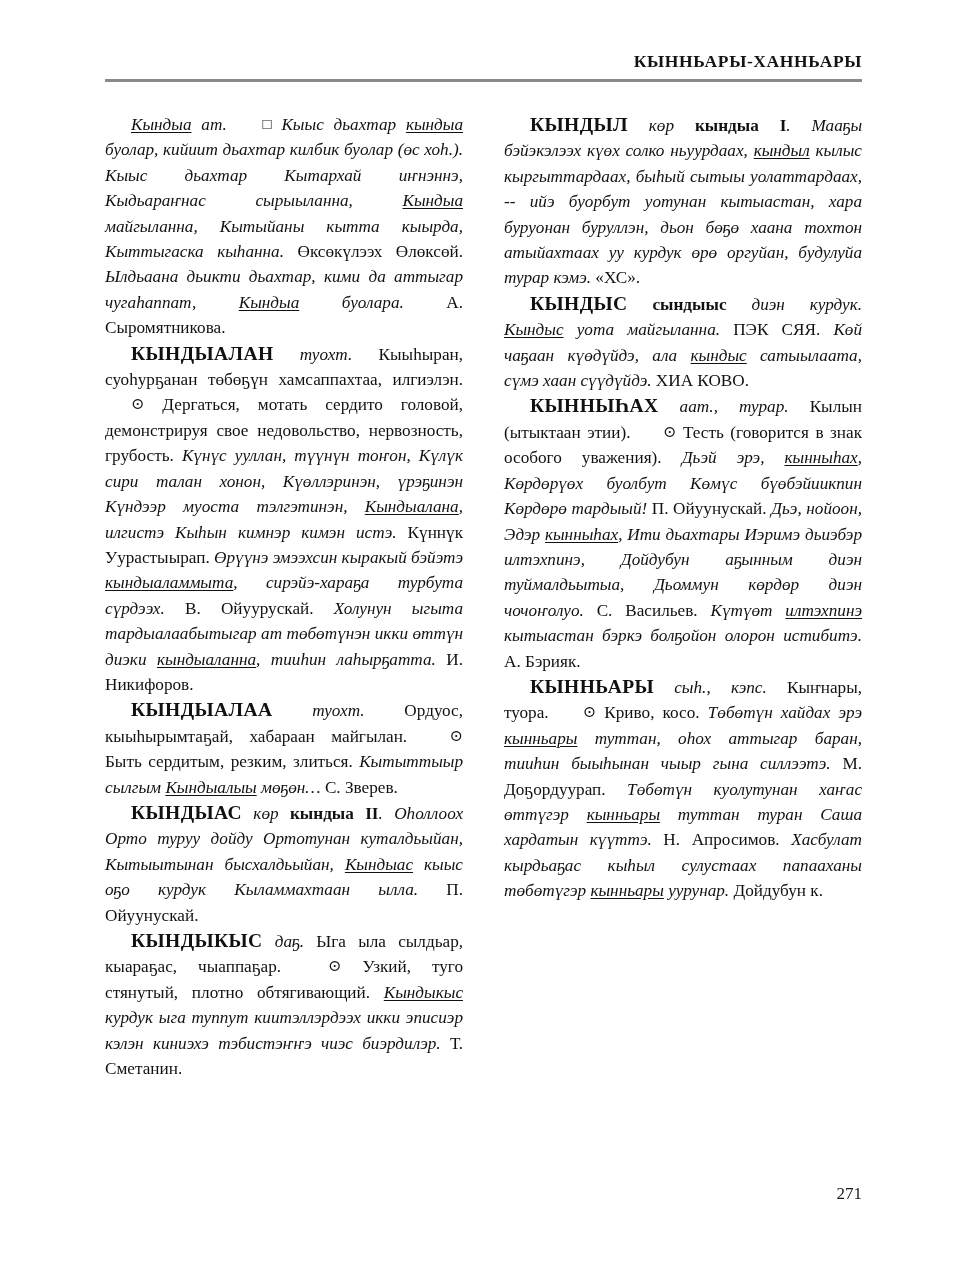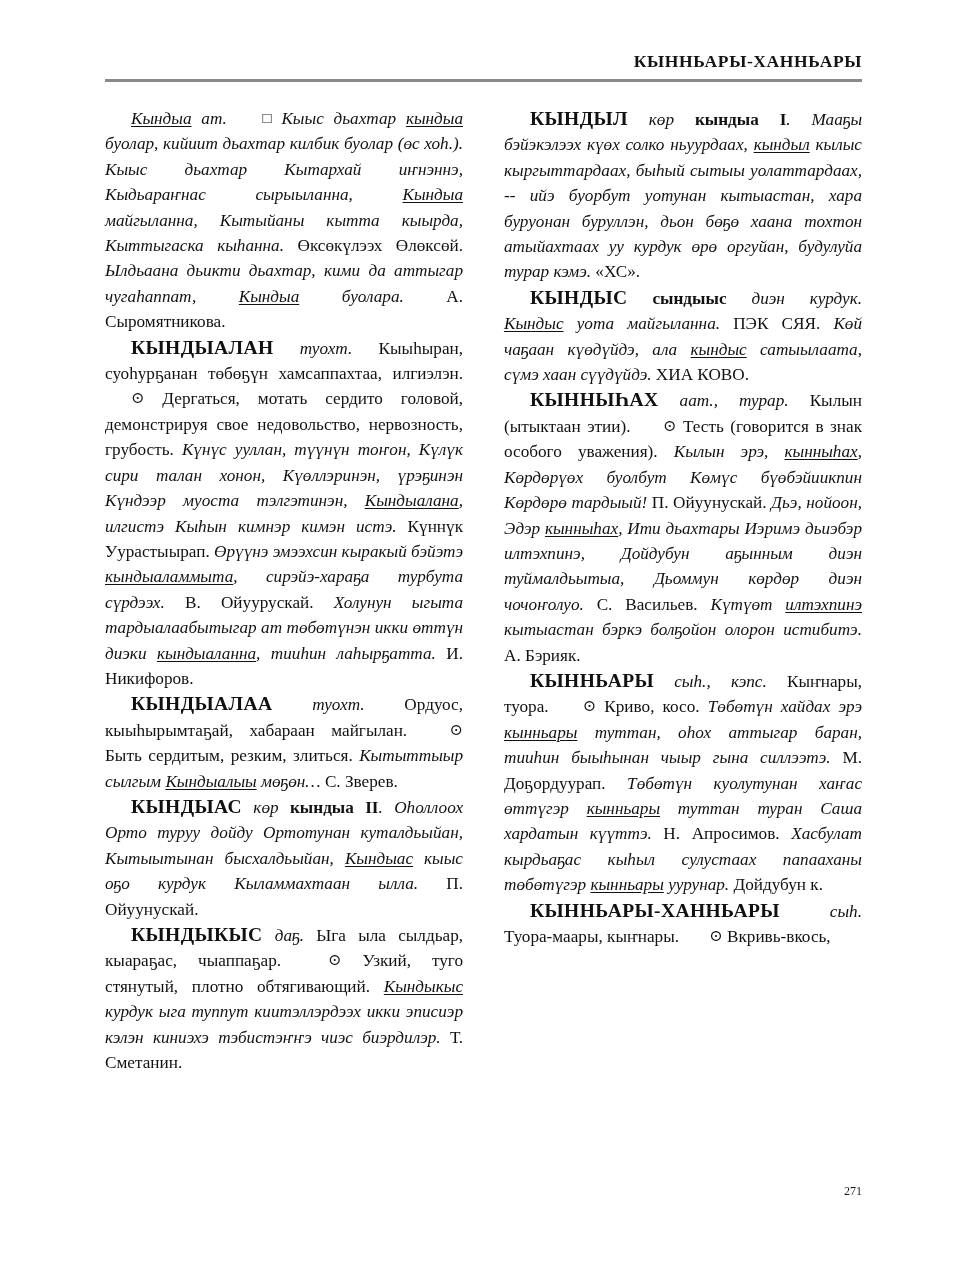--- a/index.html
+++ b/index.html
@@ -40,21 +40,21 @@
     top: 79px;
     width: 757px;
     height: 3px;
     background: #8a8a8a;
   }
 
   
   #columns {
     position: absolute;
     left: 105px;
-    top: 106px;
+    top: 112px;
     width: 757px;
     height: 1060px;
     display: flex;
     justify-content: space-between;
   }
   .column {
     width: 358px;
   }
 
   .entry {
@@ -123,21 +123,21 @@
     transform: translateY(-1px);
   }
 
   
   #folio {
     position: absolute;
     left: 105px;
     top: 1184px;
     width: 757px;
     text-align: right;
-    font-size: 12px;
+    font-size: 17px;
     color: #1a1a1a;
   }
 </style>
 </head>
 <body>
 
 <div id="page-header">
   <div id="running-head">КЫННЬАРЫ-ХАННЬАРЫ</div>
 </div>
 <div id="header-rule"></div>
@@ -220,21 +220,21 @@
       <span class="example">Көй чаҕаан күөдүйдэ, ала </span><span class="kw">кындыс</span><span class="example"> сатыылаата, сүмэ хаан сүүдүйдэ.</span>
       <span class="source">ХИА КОВО.</span>
     </p>
 
     <p class="entry">
       <span class="headword">КЫННЫҺАХ</span>
       <span class="gram">аат., турар.</span>
       <span class="sakha">Кылын (ытыктаан этии).</span>
       <span class="marker-circle">⊙</span>
       <span class="sakha">Тесть (говорится в знак особого уважения).</span>
-      <span class="example">Кылын эрэ, </span><span class="kw">кынныһах</span><span class="example">, Көрдөрүөх буолбут Көмүс бүөбэйиикпин Көрдөрө тардыый!</span>
+      <span class="example">Дьэй эрэ, </span><span class="kw">кынныһах</span><span class="example">, Көрдөрүөх буолбут Көмүс бүөбэйиикпин Көрдөрө тардыый!</span>
       <span class="source">П. Ойуунускай.</span>
       <span class="example">Дьэ, нойоон, Эдэр </span><span class="kw">кынныһах</span><span class="example">, Ити дьахтары Иэримэ дьиэбэр илтэхпинэ, Дойдубун аҕынным диэн туймалдьытыа, Дьоммун көрдөр диэн чочоҥолуо.</span>
       <span class="source">С. Васильев.</span>
       <span class="example">Күтүөт </span><span class="kw">илтэхпинэ</span><span class="example"> кытыастан бэркэ болҕойон олорон истибитэ.</span>
       <span class="source">А. Бэрияк.</span>
     </p>
 
     <p class="entry">
       <span class="headword">КЫННЬАРЫ</span>
       <span class="gram">сыһ., кэпс.</span>
@@ -242,24 +242,17 @@
       <span class="marker-circle">⊙</span>
       <span class="sakha">Криво, косо.</span>
       <span class="example">Төбөтүн хайдах эрэ </span><span class="kw">кынньары</span><span class="example"> туттан, оһох аттыгар баран, тииһин быыһынан чыыр гына силлээтэ.</span>
       <span class="source">М. Доҕордуурап.</span>
       <span class="example">Төбөтүн куолутунан хаҥас өттүгэр </span><span class="kw">кынньары</span><span class="example"> туттан туран Саша хардатын күүттэ.</span>
       <span class="source">Н. Апросимов.</span>
       <span class="example">Хасбулат кырдьаҕас кыһыл сулустаах папааханы төбөтүгэр </span><span class="kw">кынньары</span><span class="example"> уурунар.</span>
       <span class="source">Дойдубун к.</span>
     </p>
 
-    <p class="entry">
-      <span class="headword">КЫННЬАРЫ-ХАННЬАРЫ</span>
-      <span class="gram">сыһ.</span>
-      <span class="sakha">Туора-маары, кыҥнары.</span>
-      <span class="marker-circle">⊙</span>
-      <span class="sakha">Вкривь-вкось,</span>
-    </p>
 
   </div>
 </div>
 
 <div id="folio">271</div>
 
 </body></html>

